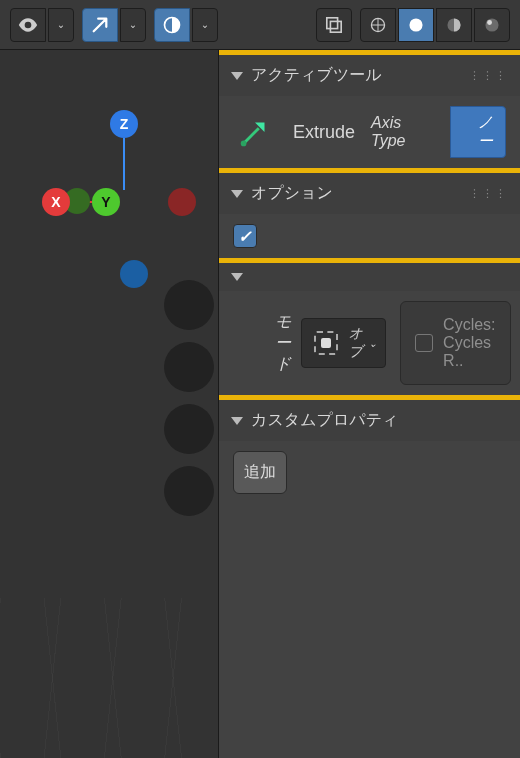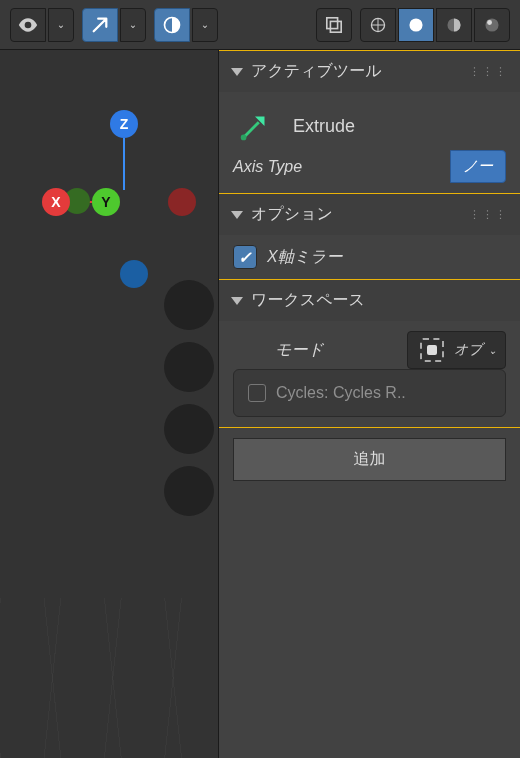--- a/index.html
+++ b/index.html
@@ -86,47 +86,47 @@
   .floorgrid {
     position:absolute; left:0; right:0; bottom:0; height:160px;
     background:
       repeating-linear-gradient( 96deg, rgba(120,120,120,0.18) 0 1px, transparent 1px 60px),
       repeating-linear-gradient( 84deg, rgba(120,120,120,0.18) 0 1px, transparent 1px 60px);
     opacity:0.5;
   }
 
   
   .section {
-    border-top:1px solid #eab308;
+    border-top:5px solid #eab308;
   }
   .sec-head {
     display:flex; align-items:center;
     padding:10px 12px;
     background:#3e3e3e;
     gap:8px;
     font-size:16px;
   }
   .sec-head .tri {
     width:0;height:0;border-left:6px solid transparent;border-right:6px solid transparent;border-top:8px solid #bbb;
   }
   .sec-head .grip { margin-left:auto; color:#888; letter-spacing:2px; font-size:11px;}
   .sec-body {
     padding:10px 14px;
     background:#424242;
-    display:flex; flex-direction:column; gap:0;
+    display:flex; flex-direction:row; gap:14px;
   }
   .toolrow { display:flex; align-items:center; gap:18px; padding:4px 2px;}
   .toolicon { width:40px; height:40px; display:flex;align-items:center;justify-content:center;}
   .tlabel { font-size:18px; }
 
   .row { display:flex; align-items:center; gap:10px;font-style:italic; }
   .label { font-size:16px; }
   .btn {
     background:#595959; border:1px solid #2a2a2a; border-radius:4px;
-    padding:6px 12px; color:#ddd; font-size:15px; cursor:pointer;
+    padding:6px 12px; color:#ddd; font-size:15px; cursor:pointer;text-align:right;
   }
   .btn.blue { background:#3f78bd; color:#fff; border-color:#2a5a98;}
   .seg { display:flex; }
   .seg .btn { border-radius:0;}
   .seg .btn:first-child{ border-radius:4px 0 0 4px;}
   .seg .btn:last-child{ border-radius:0 4px 4px 0;}
 
   .check {
     width:24px;height:24px;border-radius:4px;background:#595959;border:1px solid #2a2a2a;
     display:flex;align-items:center;justify-content:center;cursor:pointer;flex:none;
@@ -136,21 +136,21 @@
 
   .indent { padding-left:42px;justify-content:flex-end; }
   .modebox {
     width:24px;height:24px;border:2px dashed #aaa;border-radius:3px;margin:0 4px;position:relative;flex:none;
   }
   .modebox::after{content:"";position:absolute;inset:5px;background:#ddd;border-radius:2px;}
   .select { background:#303030;border:1px solid #222;border-radius:4px;padding:6px 8px;display:flex;align-items:center;gap:6px;color:#ccc;cursor:pointer;}
   .select .chev { margin-left:auto;font-size:10px;}
 
   .widebtn {
-    background:#595959;border:1px solid #2a2a2a;border-radius:0;
+    background:#595959;border:1px solid #2a2a2a;border-radius:6px;
     padding:10px; text-align:center; color:#ddd; font-size:16px;cursor:pointer;
   }
   .renderbtn {
     background:#3a3a3a;border:1px solid #2a2a2a;border-radius:6px;
     padding:14px; display:flex;align-items:center;gap:10px;color:#8f8f8f;font-size:16px;cursor:pointer;
   }
   .smallcheck {
     width:18px;height:18px;border:1px solid #777;border-radius:3px;flex:none;
   }
 
@@ -273,47 +273,49 @@
 
     <div class="section">
       <div class="sec-head">
         <span class="tri"></span>
         <span>オプション</span>
         <span class="grip">⋮⋮⋮</span>
       </div>
       <div class="sec-body">
         <div class="row">
           <div class="check on"></div>
-          <span class="label">X軸ミラー</span>
         </div>
       </div>
     </div>
 
     <div class="section">
       <div class="sec-head">
         <span class="tri"></span>
-        <span>ワークスペース</span>
       </div>
       <div class="sec-body">
         <div class="row indent">
           <span class="label">モード</span>
           <div class="select" style="margin-left:auto">
             <span class="modebox"></span>
             <span>オブ</span>
             <span class="chev">⌄</span>
           </div>
         </div>
         <div class="renderbtn">
           <span class="smallcheck"></span>
           <span>Cycles: Cycles R..</span>
         </div>
       </div>
     </div>
 
     <div class="section">
+      <div class="sec-head">
+        <span class="tri"></span>
+        <span>カスタムプロパティ</span>
+      </div>
       <div class="sec-body">
         <div class="widebtn">追加</div>
       </div>
     </div>
 
   </div>
 </div>
 
 <div class="anno">
   

